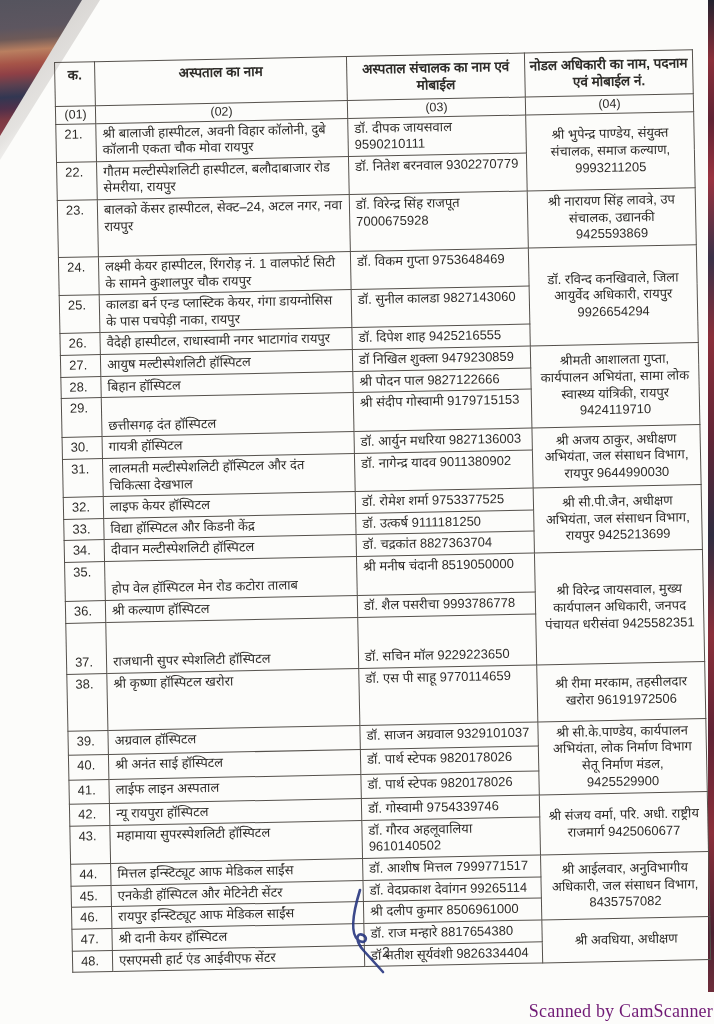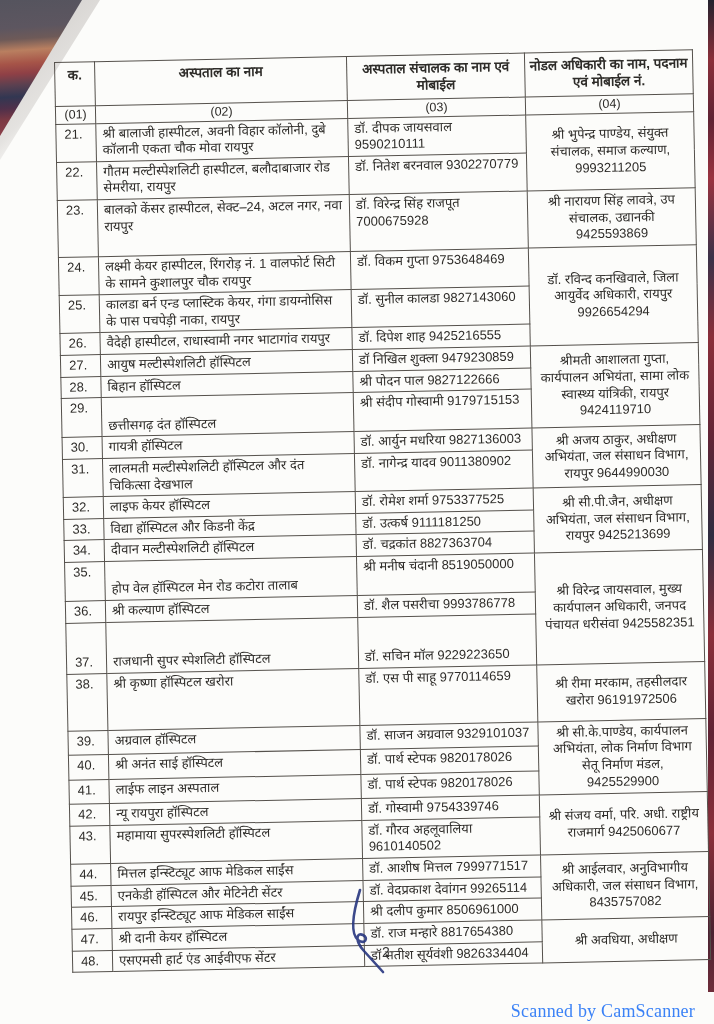--- a/index.html
+++ b/index.html
@@ -51,23 +51,23 @@
   tbody tr:nth-child(17) td{vertical-align:bottom;height:46px;}
   tbody tr:nth-child(18) td{height:50px;}
   tbody tr:nth-child(4) td.cell-nodal,
   tbody tr:nth-child(7) td.cell-nodal{vertical-align:middle;}
   .page-number{
     position:absolute;left:382px;top:944px;
     font-size:14px;color:#333;
   }
   .pen-mark{position:absolute;left:338px;top:888px;}
   .scanner-credit{
-    position:absolute;right:19px;bottom:2px;
+    position:absolute;right:1px;bottom:2px;
     font-family:"Liberation Serif","DejaVu Serif",serif;
-    font-size:18px;color:#3b82f6;letter-spacing:.2px;
+    font-size:18px;color:#701a75;letter-spacing:.2px;
   }
 </style>
 </head>
 <body>
 
 <div class="corner-shadow"></div>
 <div class="corner-tl"></div>
 <div class="edge-right"></div>
 
 <div class="table-wrap">

